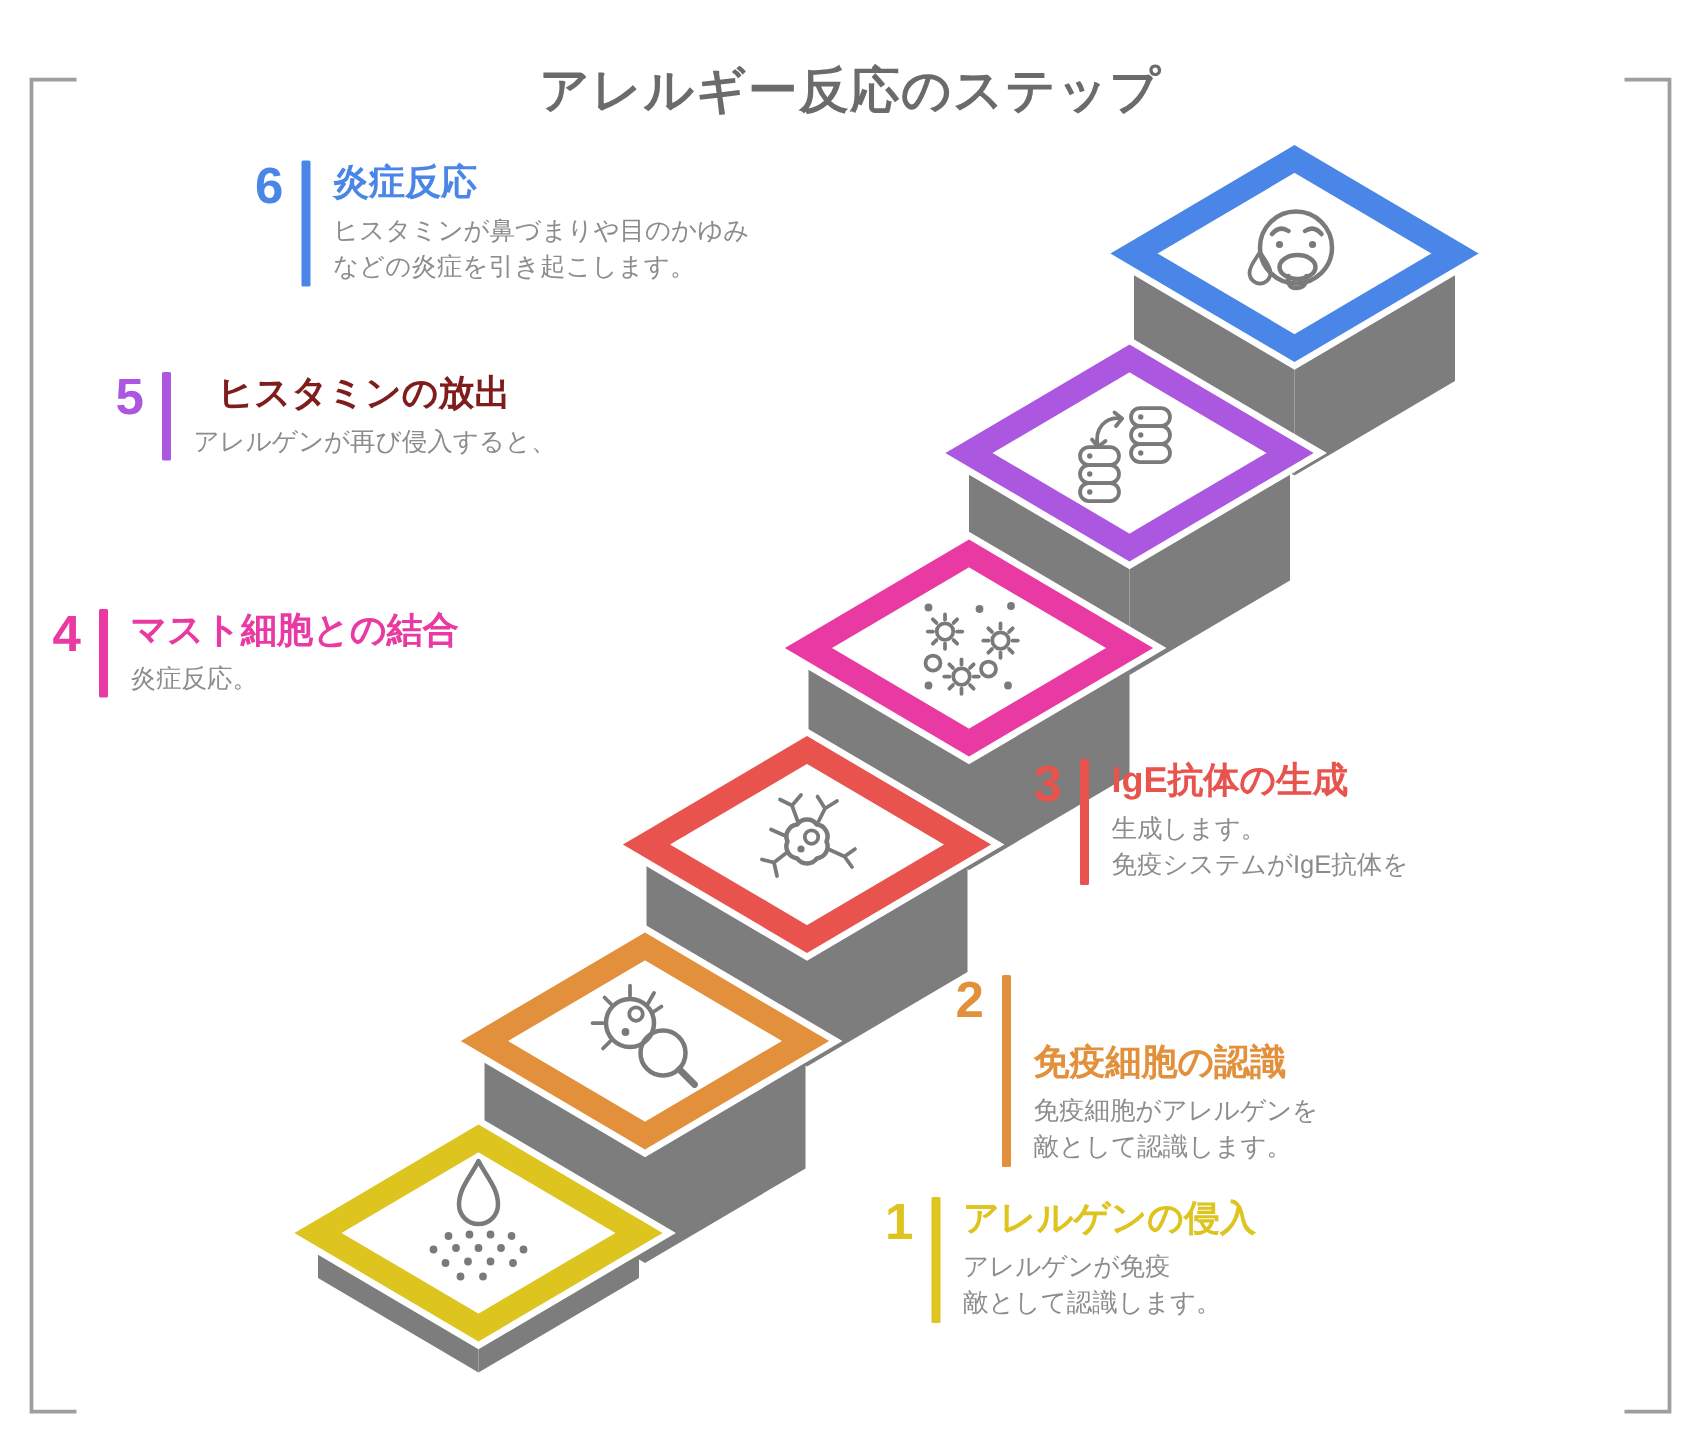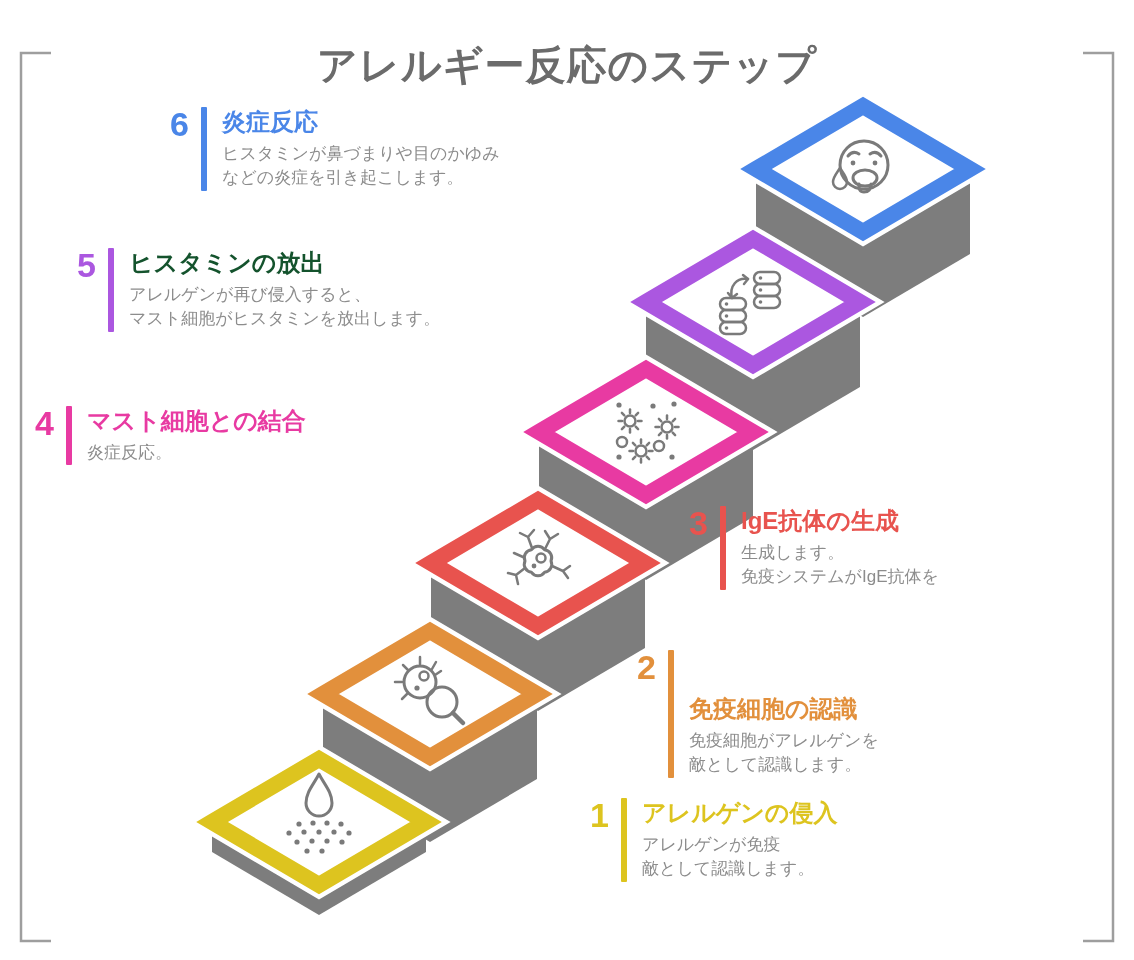--- a/index.html
+++ b/index.html
@@ -1,19 +1,19 @@
 <!DOCTYPE html>
 <html><head>
 <meta charset="utf-8">
 <style>
   html,body{margin:0;padding:0;background:#ffffff;}
   .canvas{position:relative;width:1134px;height:960px;background:#ffffff;overflow:hidden;
           font-family:"Liberation Sans","DejaVu Sans",sans-serif;}
   .page-title{position:absolute;left:0;right:0;top:38px;text-align:center;
-              font-size:40px;font-weight:700;color:#6b6b6b;letter-spacing:1px;}
+              font-size:33px;font-weight:700;color:#6b6b6b;letter-spacing:1px;}
   svg.stairs{position:absolute;left:0;top:0;}
   .blockface{fill:#7d7d7d;stroke:none;}
   .tread-white{fill:#ffffff;stroke:#ffffff;stroke-width:25;stroke-linejoin:miter;}
   .tread-border{fill:none;stroke-width:16;stroke-linejoin:miter;}
   .frameline{stroke:#9e9e9e;stroke-width:2.5;fill:none;}
   .ic{stroke:#7a7a7a;stroke-width:3;fill:none;stroke-linecap:round;stroke-linejoin:round;}
   .ic-thin{stroke-width:2.5;}
   .ic-handle{stroke-width:4.5;}
   .ic-dot{fill:#7a7a7a;stroke:none;}
   .step-label{position:absolute;display:flex;align-items:stretch;}
@@ -185,23 +185,22 @@
       <div class="step-title" style="color: rgb(74, 134, 232);">炎症反応</div>
       <div class="step-desc">ヒスタミンが鼻づまりや目のかゆみ</div>
       <div class="step-desc">などの炎症を引き起こします。</div>
     </div>
   </div>
 
   <div class="step-label step-label-5">
     <div class="step-number" style="color: rgb(171, 87, 224);">5</div>
     <div class="step-bar" style="background-color: rgb(171, 87, 224);"></div>
     <div class="step-text">
-      <div class="step-title" style="color: #14532d;">ヒスタミンの放出</div>
+      <div class="step-title" style="color: #7f1d1d; margin-left: 16px;">ヒスタミンの放出</div>
       <div class="step-desc">アレルゲンが再び侵入すると、</div>
-      <div class="step-desc">マスト細胞がヒスタミンを放出します。</div>
     </div>
   </div>
 
   <div class="step-label step-label-4">
     <div class="step-number" style="color: rgb(232, 58, 162);">4</div>
     <div class="step-bar" style="background-color: rgb(232, 58, 162);"></div>
     <div class="step-text">
       <div class="step-title" style="color: rgb(232, 58, 162);">マスト細胞との結合</div>
       <div class="step-desc">炎症反応。</div>
     </div>

